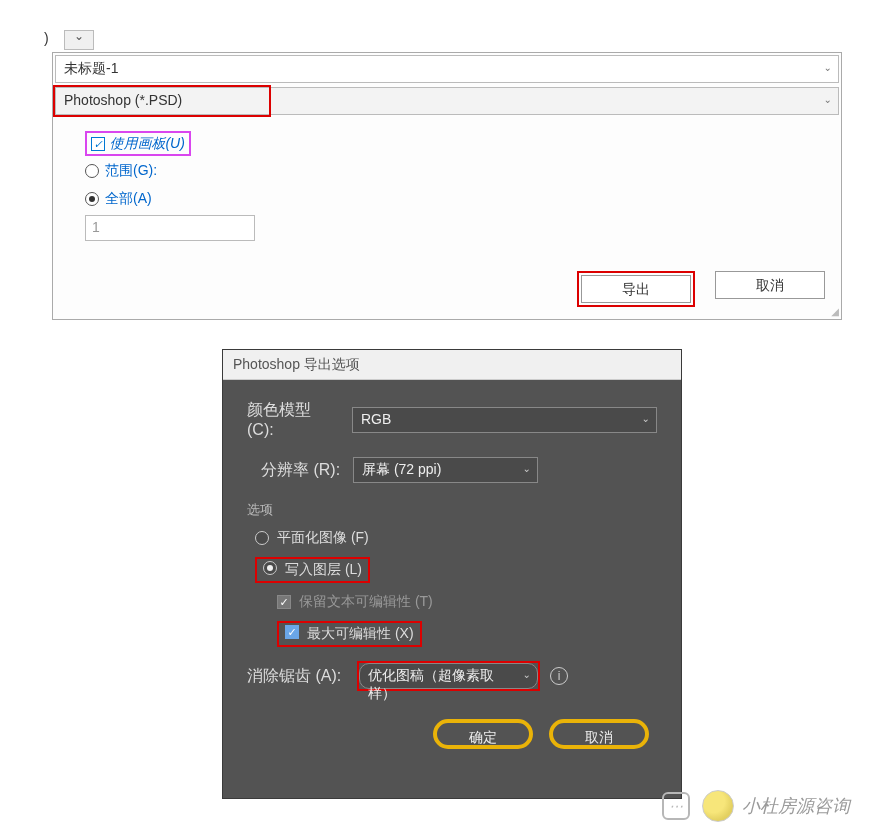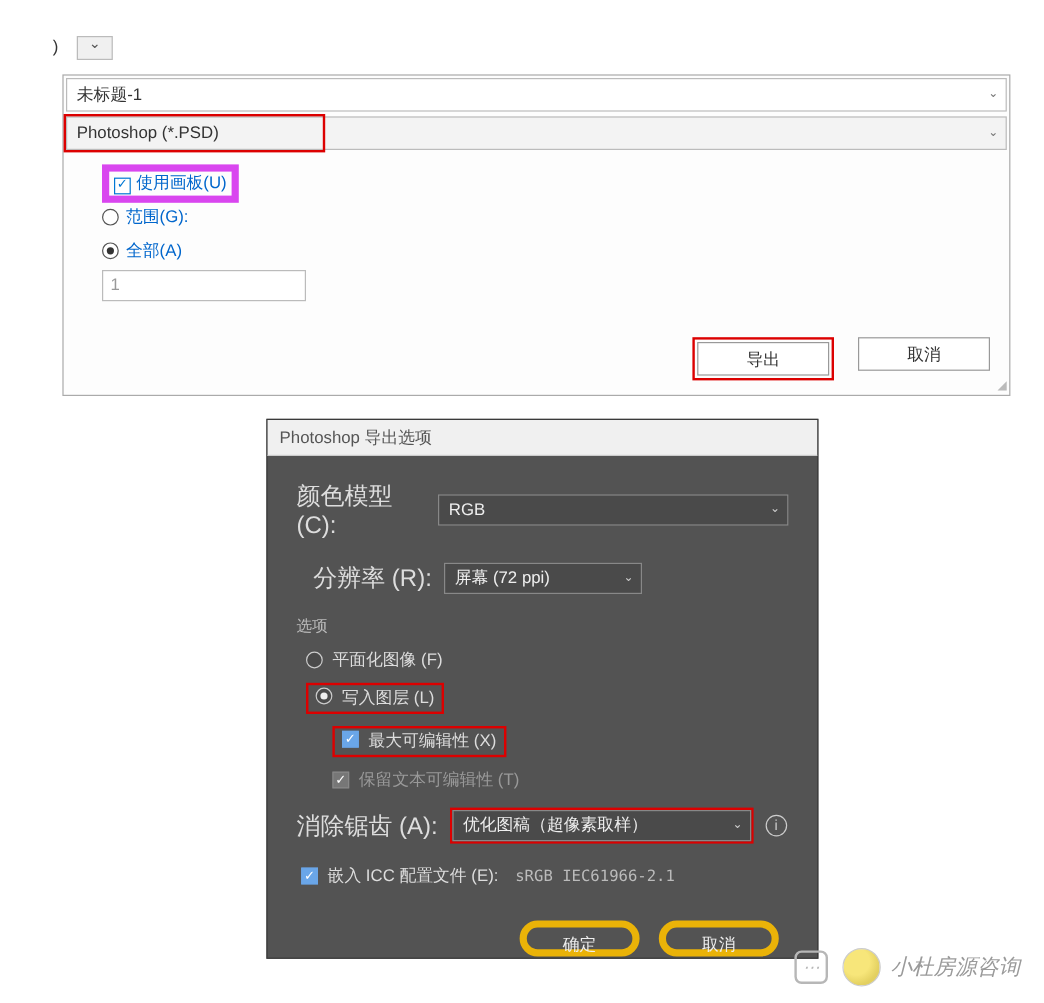--- a/index.html
+++ b/index.html
@@ -3,21 +3,21 @@
 <meta charset="utf-8">
 <style>
 * { box-sizing: border-box; margin: 0; padding: 0; font-family: "Microsoft YaHei", Arial, sans-serif; }
 body { width: 870px; height: 836px; background: #fff; position: relative; }
 
 .top-bar { position: absolute; top: 30px; left: 44px; font-size: 14px; color: #333; }
 .top-dropdown { position: absolute; top: 30px; left: 64px; width: 30px; height: 20px; border: 1px solid #bbb; background: #f0f0f0; }
 .top-dropdown::after { content: "⌄"; position: absolute; left: 9px; top: -2px; color: #555; font-size: 12px; }
 
 .dialog1 {
-  position: absolute; top: 62px; left: 52px; width: 790px; height: 268px;
+  position: absolute; top: 52px; left: 52px; width: 790px; height: 268px;
   border: 1px solid #aaa; background: #fdfdfd;
 }
 .select-row1 {
   position: absolute; top: 2px; left: 2px; width: 784px; height: 28px;
   border: 1px solid #bbb; background: #fff; padding: 4px 8px; font-size: 14px; color: #333;
 }
 .select-row1 .chev { position: absolute; right: 6px; top: 6px; color: #777; font-size: 10px; }
 
 .select-row2 {
   position: absolute; top: 34px; left: 2px; width: 784px; height: 28px;
@@ -26,60 +26,60 @@
 .select-row2 .chev { position: absolute; right: 6px; top: 6px; color: #777; font-size: 10px; }
 .red-box-format { position: absolute; top: 32px; left: 0; width: 218px; height: 32px; border: 2px solid #dc0000; pointer-events: none; }
 
 .opt-group { position: absolute; top: 76px; left: 32px; }
 .opt-row { display: flex; align-items: center; gap: 6px; height: 28px; }
 .checkbox-sq { width: 14px; height: 14px; border: 1px solid #0078d4; background: #fff; display: inline-flex; align-items: center; justify-content: center; }
 .checkbox-sq.checked::after { content: "✓"; color: #0078d4; font-size: 11px; line-height: 1; }
 .blue-link { color: #0066cc; font-size: 14px; }
 .radio-c { width: 14px; height: 14px; border: 1px solid #555; border-radius: 50%; background: #fff; display: inline-flex; align-items: center; justify-content: center; }
 .radio-c.checked::after { content: ""; width: 6px; height: 6px; background: #333; border-radius: 50%; }
-.red-box-artboard { display:inline-block; padding:1px 4px; border:6px solid #d946ef; }
+.red-box-artboard { display:inline-block; padding:1px 4px; border:2px solid #d946ef;font-style:italic; }
 
 .range-input { position: absolute; top: 162px; left: 32px; width: 170px; height: 26px; border: 1px solid #bbb; background: #fff; padding: 3px 6px; font-size: 14px; color: #999; }
 
 .btn-row1 { position: absolute; bottom: 12px; right: 16px; display: flex; gap: 20px; }
 .btn-light { width: 110px; height: 28px; border: 1px solid #999; background: #fff; font-size: 14px; text-align: center; line-height: 26px; color: #333; }
 .red-wrap-btn { display:inline-block; border: 2px solid #dc0000; padding: 2px; }
 .resize-grip { position: absolute; bottom: 2px; right: 2px; color: #bbb; font-size: 10px; }
 
 
 .dialog2 {
   position: absolute; top: 349px; left: 222px; width: 460px; height: 450px;
   background: #535353; border: 1px solid #3a3a3a;
 }
 .dlg2-titlebar { height: 30px; background: #f0f0f0; padding: 6px 10px; font-size: 14px; color: #555; border-bottom: 1px solid #ccc; }
 .dlg2-body { padding: 20px 24px 16px 24px; color: #ddd; font-size: 14px; }
 
 .d2-row { display: flex; align-items: center; gap: 10px; margin-bottom: 18px; }
-.d2-label { color: #ddd; font-size: 20px; min-width: 95px; }
+.d2-label { color: #ddd; font-size: 16px; min-width: 95px; }
 .d2-select { height: 26px; border: 1px solid #888; background: #4a4a4a; color: #eee; padding: 3px 24px 3px 8px; position: relative; font-size: 14px; min-width: 140px; }
 .d2-select .chev { position: absolute; right: 6px; top: 5px; color: #ccc; font-size: 10px; }
 .d2-select.color-model { width: 318px; }
 
 .d2-section-label { color: #bbb; font-size: 13px; margin: 4px 0 10px 0; }
 .d2-opt { display: flex; align-items: center; gap: 8px; margin: 10px 0 10px 8px; }
 .d2-opt.indent { margin-left: 30px; }
 .radio-d { width: 14px; height: 14px; border: 1px solid #ccc; border-radius: 50%; background: #4a4a4a; display: inline-flex; align-items: center; justify-content: center; }
 .radio-d.checked::after { content: ""; width: 6px; height: 6px; background: #eee; border-radius: 50%; }
 .check-d { width: 14px; height: 14px; border: 1px solid #ccc; background: #4a4a4a; display: inline-flex; align-items: center; justify-content: center; }
 .check-d.checked { background: #6aa6e8; border-color: #6aa6e8; }
 .check-d.checked::after { content: "✓"; color: #fff; font-size: 11px; line-height: 1; }
 .check-d.disabled { background: #777; border-color: #888; }
 .dim-text { color: #999; }
 
 .red-box-dark { display: inline-flex; align-items: flex-start; gap: 8px; padding: 2px 6px; border: 2px solid #dc0000; }
 
 .info-icon { width: 18px; height: 18px; border: 1.5px solid #ccc; border-radius: 50%; display: inline-flex; align-items: center; justify-content: center; color: #ccc; font-size: 12px; }
 
 .d2-btn-row { display: flex; gap: 16px; justify-content: flex-end; margin-top: 28px; padding-right: 8px; }
-.btn-dark { width: 100px; height: 30px; border: 6px solid #eab308; border-radius: 15px; background: transparent; color: #eee; font-size: 14px; text-align: center; line-height: 28px; }
+.btn-dark { width: 100px; height: 30px; border: 4px solid #eab308; border-radius: 15px; background: transparent; color: #eee; font-size: 14px; text-align: center; line-height: 28px; }
 
 .watermark {
   position: absolute; bottom: 14px; right: 20px; display: flex; align-items: center; gap: 8px;
   color: #9a9a9a; font-size: 18px; font-style: italic;
 }
 .wm-icon { width: 28px; height: 28px; border: 2px solid #b7b7b7; border-radius: 6px; display: inline-flex; align-items: center; justify-content: center; position: relative; }
 .wm-icon::after { content: "⋯"; color: #b7b7b7; font-size: 14px; }
 .wm-logo { width: 32px; height: 32px; border-radius: 50%; background: radial-gradient(circle at 35% 35%, #f7e67a 0%, #f7e67a 40%, #e3d060 70%); display:inline-block; margin-left:4px; border:1px solid #ccc; }
 </style>
 </head>
@@ -133,68 +133,63 @@
     <div class="d2-row">
       <span class="d2-label">颜色模型 (C):</span>
       <div class="d2-select color-model">
         <span>RGB</span>
         <span class="chev">⌄</span>
       </div>
     </div>
 
     <div class="d2-row" style="margin-left:14px;">
       <span class="d2-label" style="min-width:82px;">分辨率 (R):</span>
-      <div class="d2-select" style="width:165px;">
+      <div class="d2-select" style="width:185px;">
         <span>屏幕 (72 ppi)</span>
         <span class="chev">⌄</span>
       </div>
     </div>
 
     <div class="d2-section-label">选项</div>
 
     <div class="d2-opt">
       <span class="radio-d"></span>
       <span>平面化图像 (F)</span>
     </div>
 
     <div class="d2-opt">
       <span class="red-box-dark">
         <span class="radio-d checked"></span>
         <span>写入图层 (L)</span>
       </span>
     </div>
 
     <div class="d2-opt indent">
+      <span class="check-d checked disabled"></span>
+      <span class="dim-text">保留文本可编辑性 (T)</span>
+    </div>
+
+    <div class="d2-opt indent">
       <span class="red-box-dark">
         <span class="check-d checked"></span>
         <span>最大可编辑性 (X)</span>
       </span>
     </div>
 
-    <div class="d2-opt indent">
-      <span class="check-d checked disabled"></span>
-      <span class="dim-text">保留文本可编辑性 (T)</span>
-    </div>
-
     <div class="d2-row" style="margin-top:14px;">
       <span class="d2-label" style="min-width:100px;">消除锯齿 (A):</span>
       <span class="red-box-dark" style="padding:0;">
-        <div class="d2-select" style="width:249px;">
+        <div class="d2-select" style="width:179px;border-radius:10px;">
           <span>优化图稿（超像素取样）</span>
           <span class="chev">⌄</span>
         </div>
       </span>
       <span class="info-icon">i</span>
     </div>
 
-    <div class="d2-opt" style="margin-left:4px;">
-      <span class="check-d checked"></span>
-      <span>嵌入 ICC 配置文件 (E):</span>
-      <span style="color:#bbb; margin-left:6px; font-family:monospace; font-size:13px;">sRGB IEC61966-2.1</span>
-    </div>
 
     <div class="d2-btn-row">
       <div class="btn-dark">确定</div>
       <div class="btn-dark">取消</div>
     </div>
 
   </div>
 </div>
 
 <div class="watermark">

